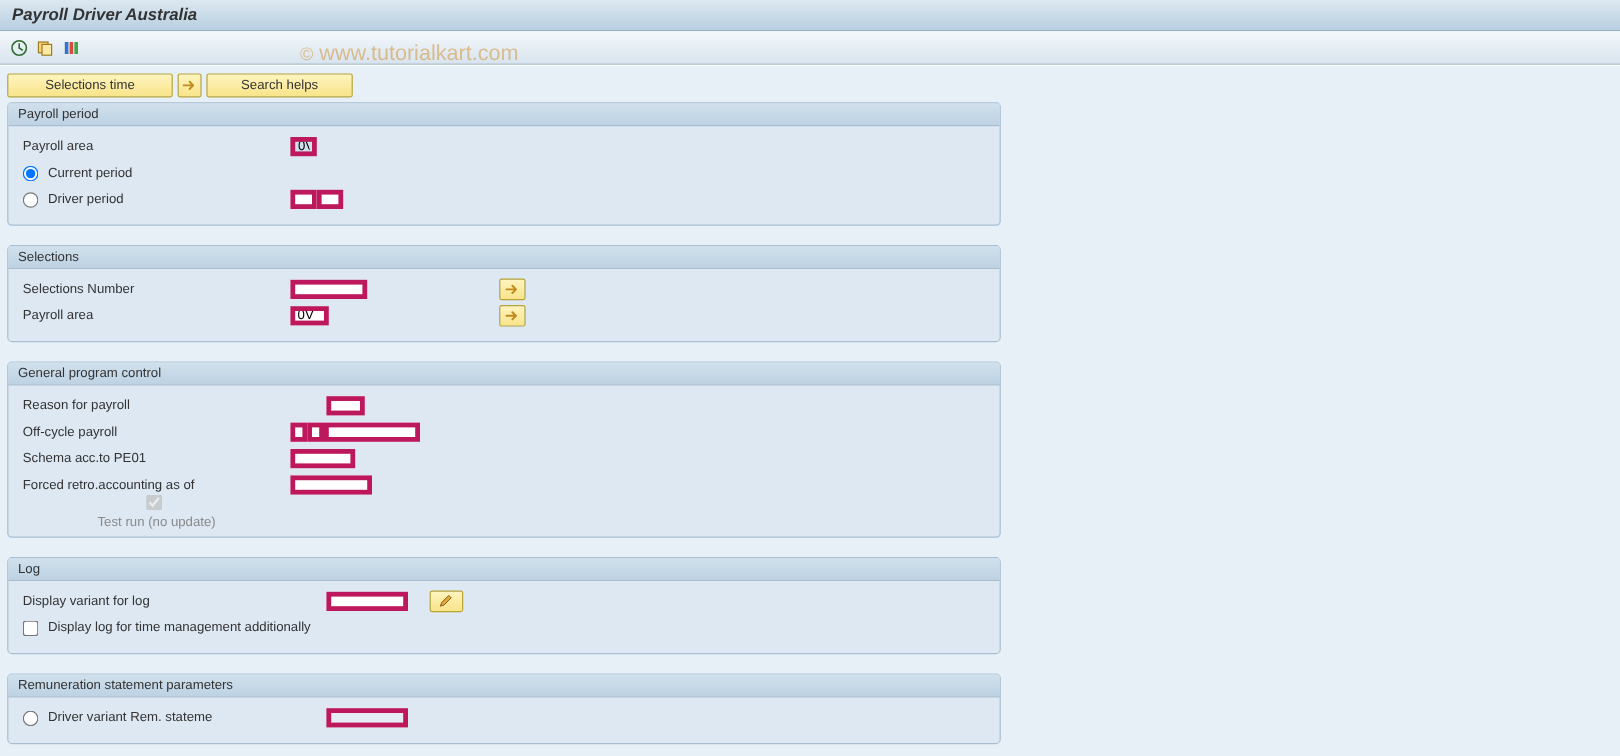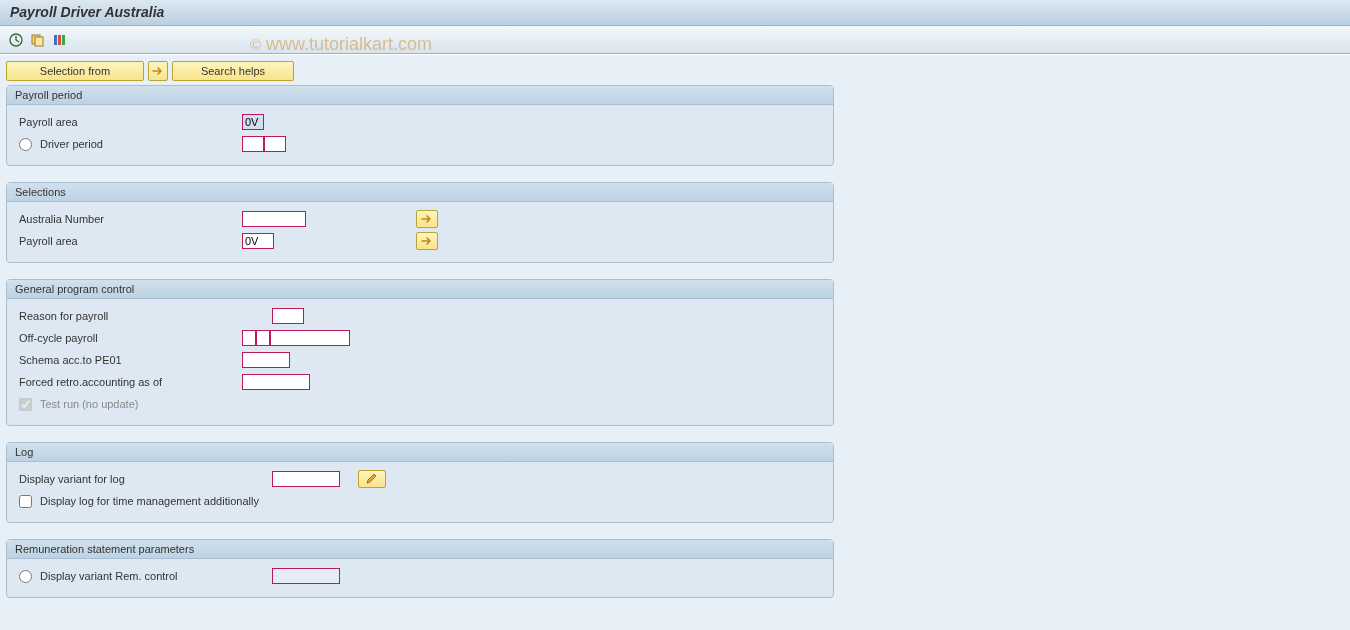--- a/index.html
+++ b/index.html
@@ -68,21 +68,21 @@
     color: #333;
   }
   .group-body { padding: 6px 10px 2px 10px; }
 
   .row { display:flex; align-items:center; height:22px; }
   .lbl { width: 225px; color:#333; padding-left: 2px; display:flex; align-items:center; gap:4px; }
   .lbl input[type=radio], .lbl input[type=checkbox] { margin:0 4px 0 0; }
 
   input.fld {
     height: 16px;
-    border: 1px solid #be185d;
+    border: 4px solid #be185d;
     background: #fff;
     font-size: 11px;
     padding: 0 2px;
     font-family: Arial, sans-serif;
   }
   .fld.tiny { width: 22px; }
   .fld.sm { width: 32px; }
   .fld.md { width: 64px; }
   .fld.lg { width: 80px; }
   .fld.xl { width: 68px; text-align:left; }
@@ -112,21 +112,21 @@
     color: rgba(210,150,60,0.55);
     font-family: Liberation Sans, sans-serif;
     pointer-events:none;
     z-index: 50;
   }
   .watermark .c { font-size:15px; }
   ::-webkit-scrollbar { width:16px; background:#EEF3F8; }
   ::-webkit-scrollbar-thumb { background:#CBD7E2; border:1px solid #A9BFD1; border-radius:2px; }
   ::-webkit-scrollbar-button { height:16px; background:#DCE6EF; border:1px solid #A9BFD1; }
 
-  .grey-text { color:#8A8A8A; }
+  .grey-text { color:#8A8A8A;flex-direction:column; }
 
   svg { display:block; }
 </style>
 </head>
 <body>
 
 <div class="title-bar">
   <span>Payroll Driver  Australia</span>
 </div>
 
@@ -152,55 +152,61 @@
   </span>
 </div>
 
 <div class="watermark"><span class="c">©</span> www.tutorialkart.com</div>
 
 <div class="content-wrap">
 <div class="content">
 
   <div class="btn-bar">
     <div class="btn-yellow btn-wide">
-          <span>Selection from</span>
+          <span>Selections time</span>
         </div>
     <div class="btn-yellow btn-icon">
       <svg width="12" height="10" viewBox="0 0 12 10">
             <path d="M1 5 H8 M6 2 L9 5 L6 8" stroke="#C08A1E" stroke-width="1.6" fill="none" stroke-linecap="round" stroke-linejoin="round"></path>
           </svg>
     </div>
     <div class="btn-yellow btn-wide" style="width:122px">
           <span>Search helps</span>
         </div>
   </div>
 
   <div class="group">
     <div class="group-title">Payroll period</div>
     <div class="group-body">
       <div class="row">
         <span class="lbl">Payroll area</span>
         <input class="fld tiny" style="background: rgb(207, 224, 238);" value="0V">
       </div>
       <div class="row">
         <label class="lbl">
+          <input type="radio" name="period" checked="" style="">
+          <span>Current period</span>
+        </label>
+      </div>
+      <div class="row">
+        <label class="lbl">
           <input type="radio" name="period" style="">
           <span>Driver period</span>
         </label>
         <input class="fld tiny" value="" style="">
         <input class="fld tiny" style="margin-left: 0px;" value="">
       </div>
     </div>
   </div>
 
   <div class="group">
     <div class="group-title">Selections</div>
     <div class="group-body">
       <div class="row">
-        <span class="lbl">Australia Number</span>
+        <span class="lbl">Selections Number</span>
         <input class="fld md" value="" style="">
         <span class="sel-extra"></span>
         <div class="arrow-btn">
           <svg width="12" height="10" viewBox="0 0 12 10">
                 <path d="M1 5 H8 M6 2 L9 5 L6 8" stroke="#C08A1E" stroke-width="1.6" fill="none" stroke-linecap="round" stroke-linejoin="round"></path>
               </svg>
         </div>
       </div>
       <div class="row">
         <span class="lbl">Payroll area</span>
@@ -266,21 +272,21 @@
       </div>
     </div>
   </div>
 
   <div class="group" style="margin-bottom:0">
     <div class="group-title">Remuneration statement parameters</div>
     <div class="group-body">
       <div class="row">
         <label class="lbl" style="width:255px">
           <input type="radio" name="rem" style="">
-          <span>Display variant Rem. control</span>
+          <span>Driver variant Rem. stateme</span>
         </label>
         <input class="fld xl disabled" disabled="" value="" style="">
       </div>
     </div>
   </div>
 
 </div>
 </div>
 
 </body></html>

